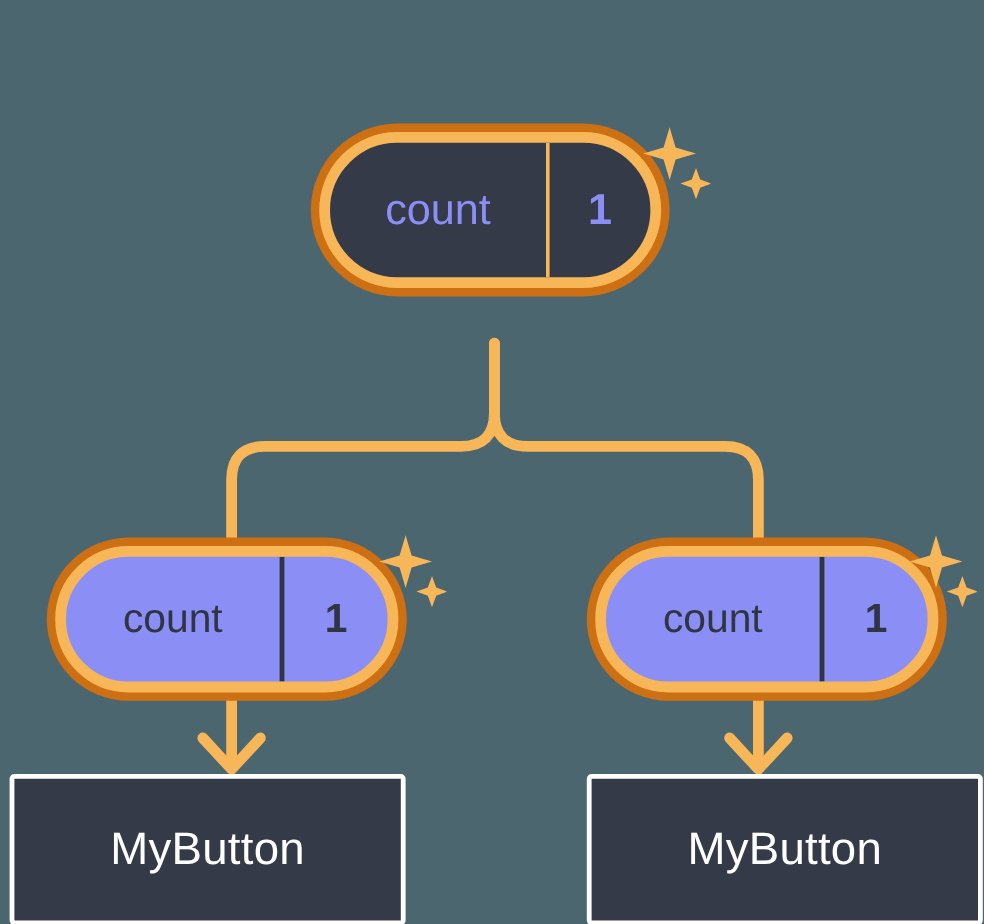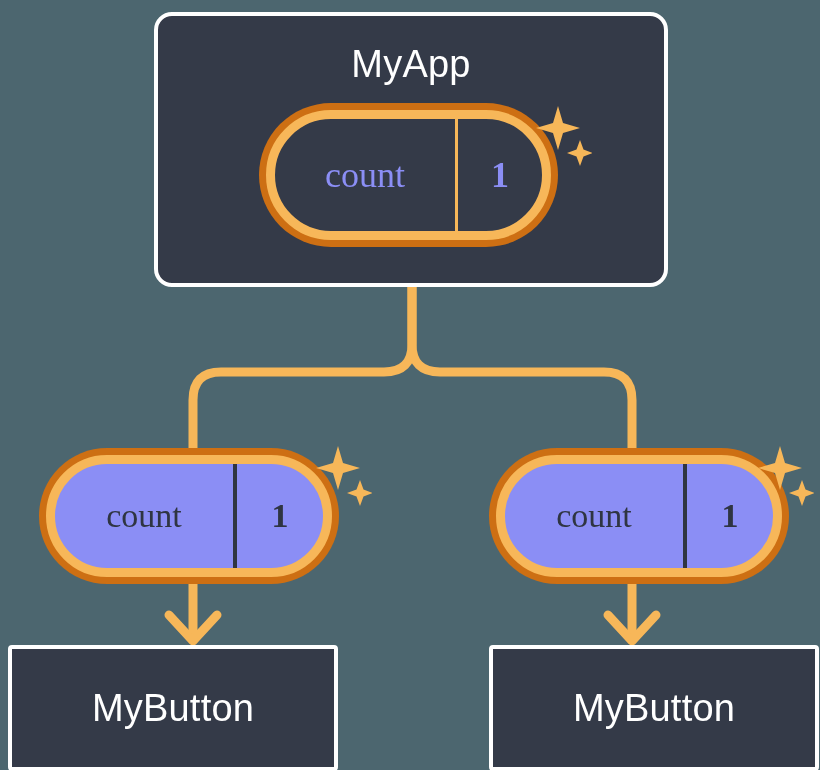--- a/index.html
+++ b/index.html
@@ -77,21 +77,20 @@
   }
   .pill {
     position: relative;
     box-sizing: border-box;
     display: flex;
     align-items: stretch;
     border-radius: 999px;
     border: 9px solid #f7b759;
     box-shadow: 0 0 0 7px #cd6f13;
     overflow: hidden;
-    font-family: Liberation Serif, serif;
   }
   .pill .cell {
     display: flex;
     align-items: center;
     justify-content: center;
     box-sizing: border-box;
   }
   .pill .cell-key   { flex: 0 0 auto; }
   .pill .cell-value { flex: 0 0 auto; }
 
@@ -147,23 +146,20 @@
              Q 632 372 632 400
              L 632 466" fill="none" stroke="#f7b759" stroke-width="9" stroke-linecap="round" stroke-linejoin="round"></path>
 
     <line x1="193" y1="570" x2="193" y2="640" stroke="#f7b759" stroke-width="9" stroke-linecap="round"></line>
     <polyline points="169,615 193,641 217,615" fill="none" stroke="#f7b759" stroke-width="9" stroke-linecap="round" stroke-linejoin="round"></polyline>
 
     <line x1="632" y1="570" x2="632" y2="640" stroke="#f7b759" stroke-width="9" stroke-linecap="round"></line>
     <polyline points="608,615 632,641 656,615" fill="none" stroke="#f7b759" stroke-width="9" stroke-linecap="round" stroke-linejoin="round"></polyline>
   </svg>
 
-  <div class="node-card root">
-    <div class="node-title">MyApp</div>
-  </div>
 
   <div class="pill-wrap pill-root">
     <div class="pill dark">
       <div class="cell cell-key">count</div>
       <div class="cell cell-value">1</div>
     </div>
   </div>
 
   <div class="sparkle sp-root">
     <svg width="56" height="66" viewBox="0 0 56 66">

